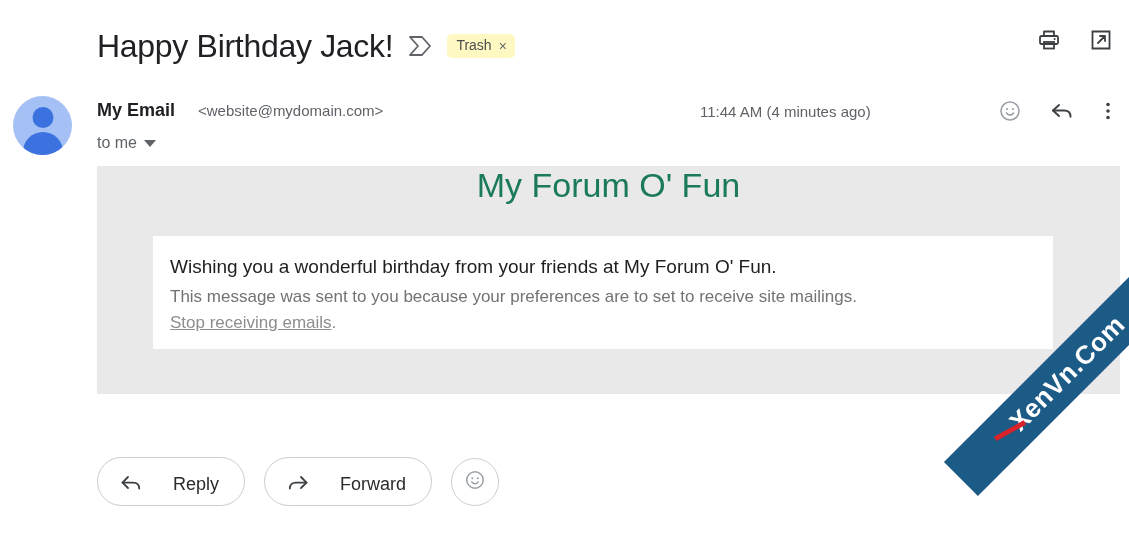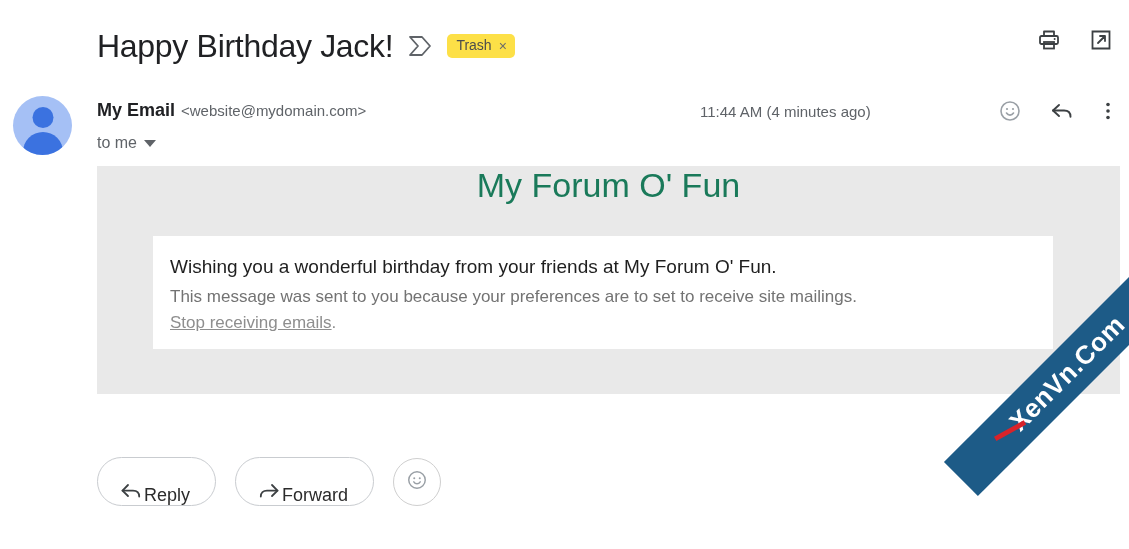--- a/index.html
+++ b/index.html
@@ -33,21 +33,21 @@
     color: #202124;
     letter-spacing: -0.3px;
     line-height: 44px;
     white-space: nowrap;
   }
   .inbox-marker-icon { display: flex; align-items: center; color: #5f6368; }
   .label-chip {
     display: inline-flex;
     align-items: center;
     gap: 7px;
-    background: #fde047;
+    background: #fef9c3;
     border-radius: 5px;
     padding: 4px 8px 5px 9px;
     height: 24px;
   }
   .label-chip-text {
     font-size: 14px;
     color: #4d4d4d;
     line-height: 15px;
     white-space: nowrap;
   }
@@ -109,21 +109,21 @@
   }
 
   .sender-block {
     position: absolute;
     left: 97px;
     top: 98px;
   }
   .sender-line {
     display: flex;
     align-items: baseline;
-    gap: 6px;
+    gap: 23px;
     line-height: 24px;
     text-align: right;
   }
   .sender-name {
     font-size: 18px;
     font-weight: bold;
     color: #202124;
   }
   .sender-address {
     font-size: 15px;
@@ -229,24 +229,24 @@
   .footer-actions {
     position: absolute;
     left: 97px;
     top: 457px;
     display: flex;
     align-items: center;
     gap: 19px;
   }
   .pill-btn {
     display: flex;
-    align-items: flex-end;
-    gap: 0;
+    align-items: flex-start;
+    gap: 29px;
     height: 49px;
-    padding: 10px 25px 0 22px;
+    padding: 16px 25px 0 22px;
     border: 1px solid #c9ccd0;
     border-radius: 25px;
     background: #ffffff;
     cursor: pointer;
   }
   .pill-btn-label {
     font-size: 18px;
     color: #2b2b2b;
     line-height: 20px;
   }

